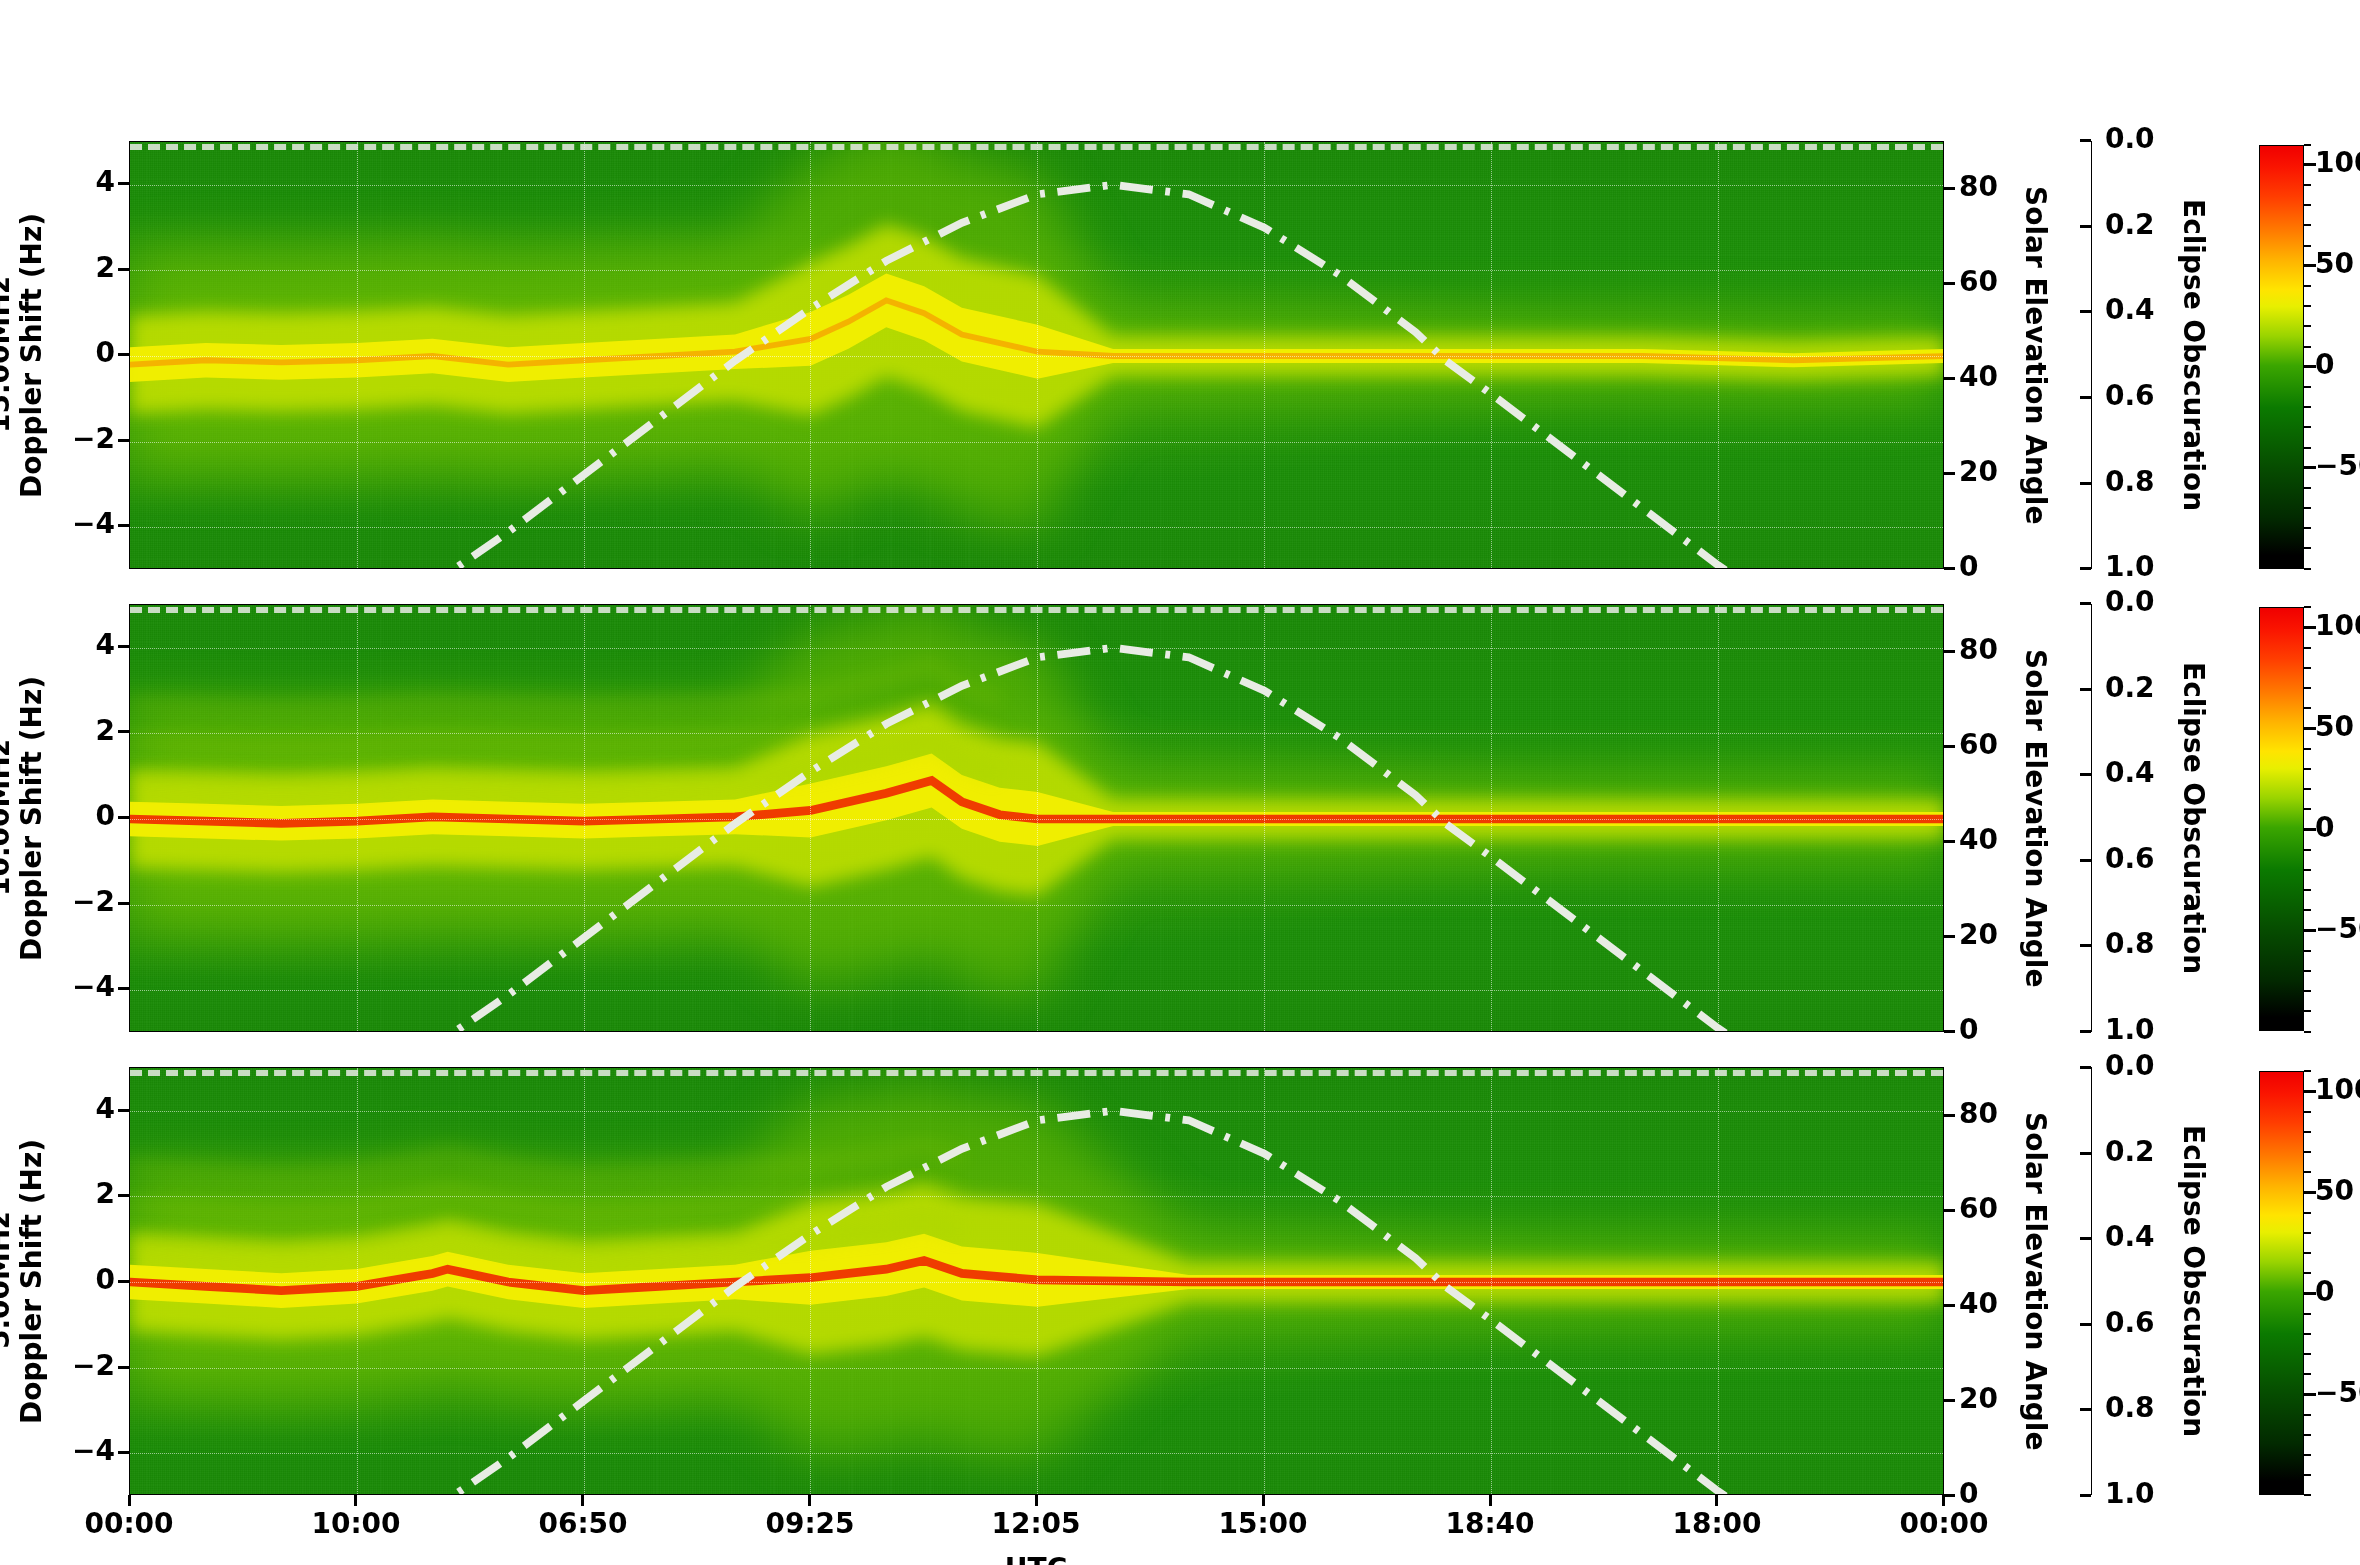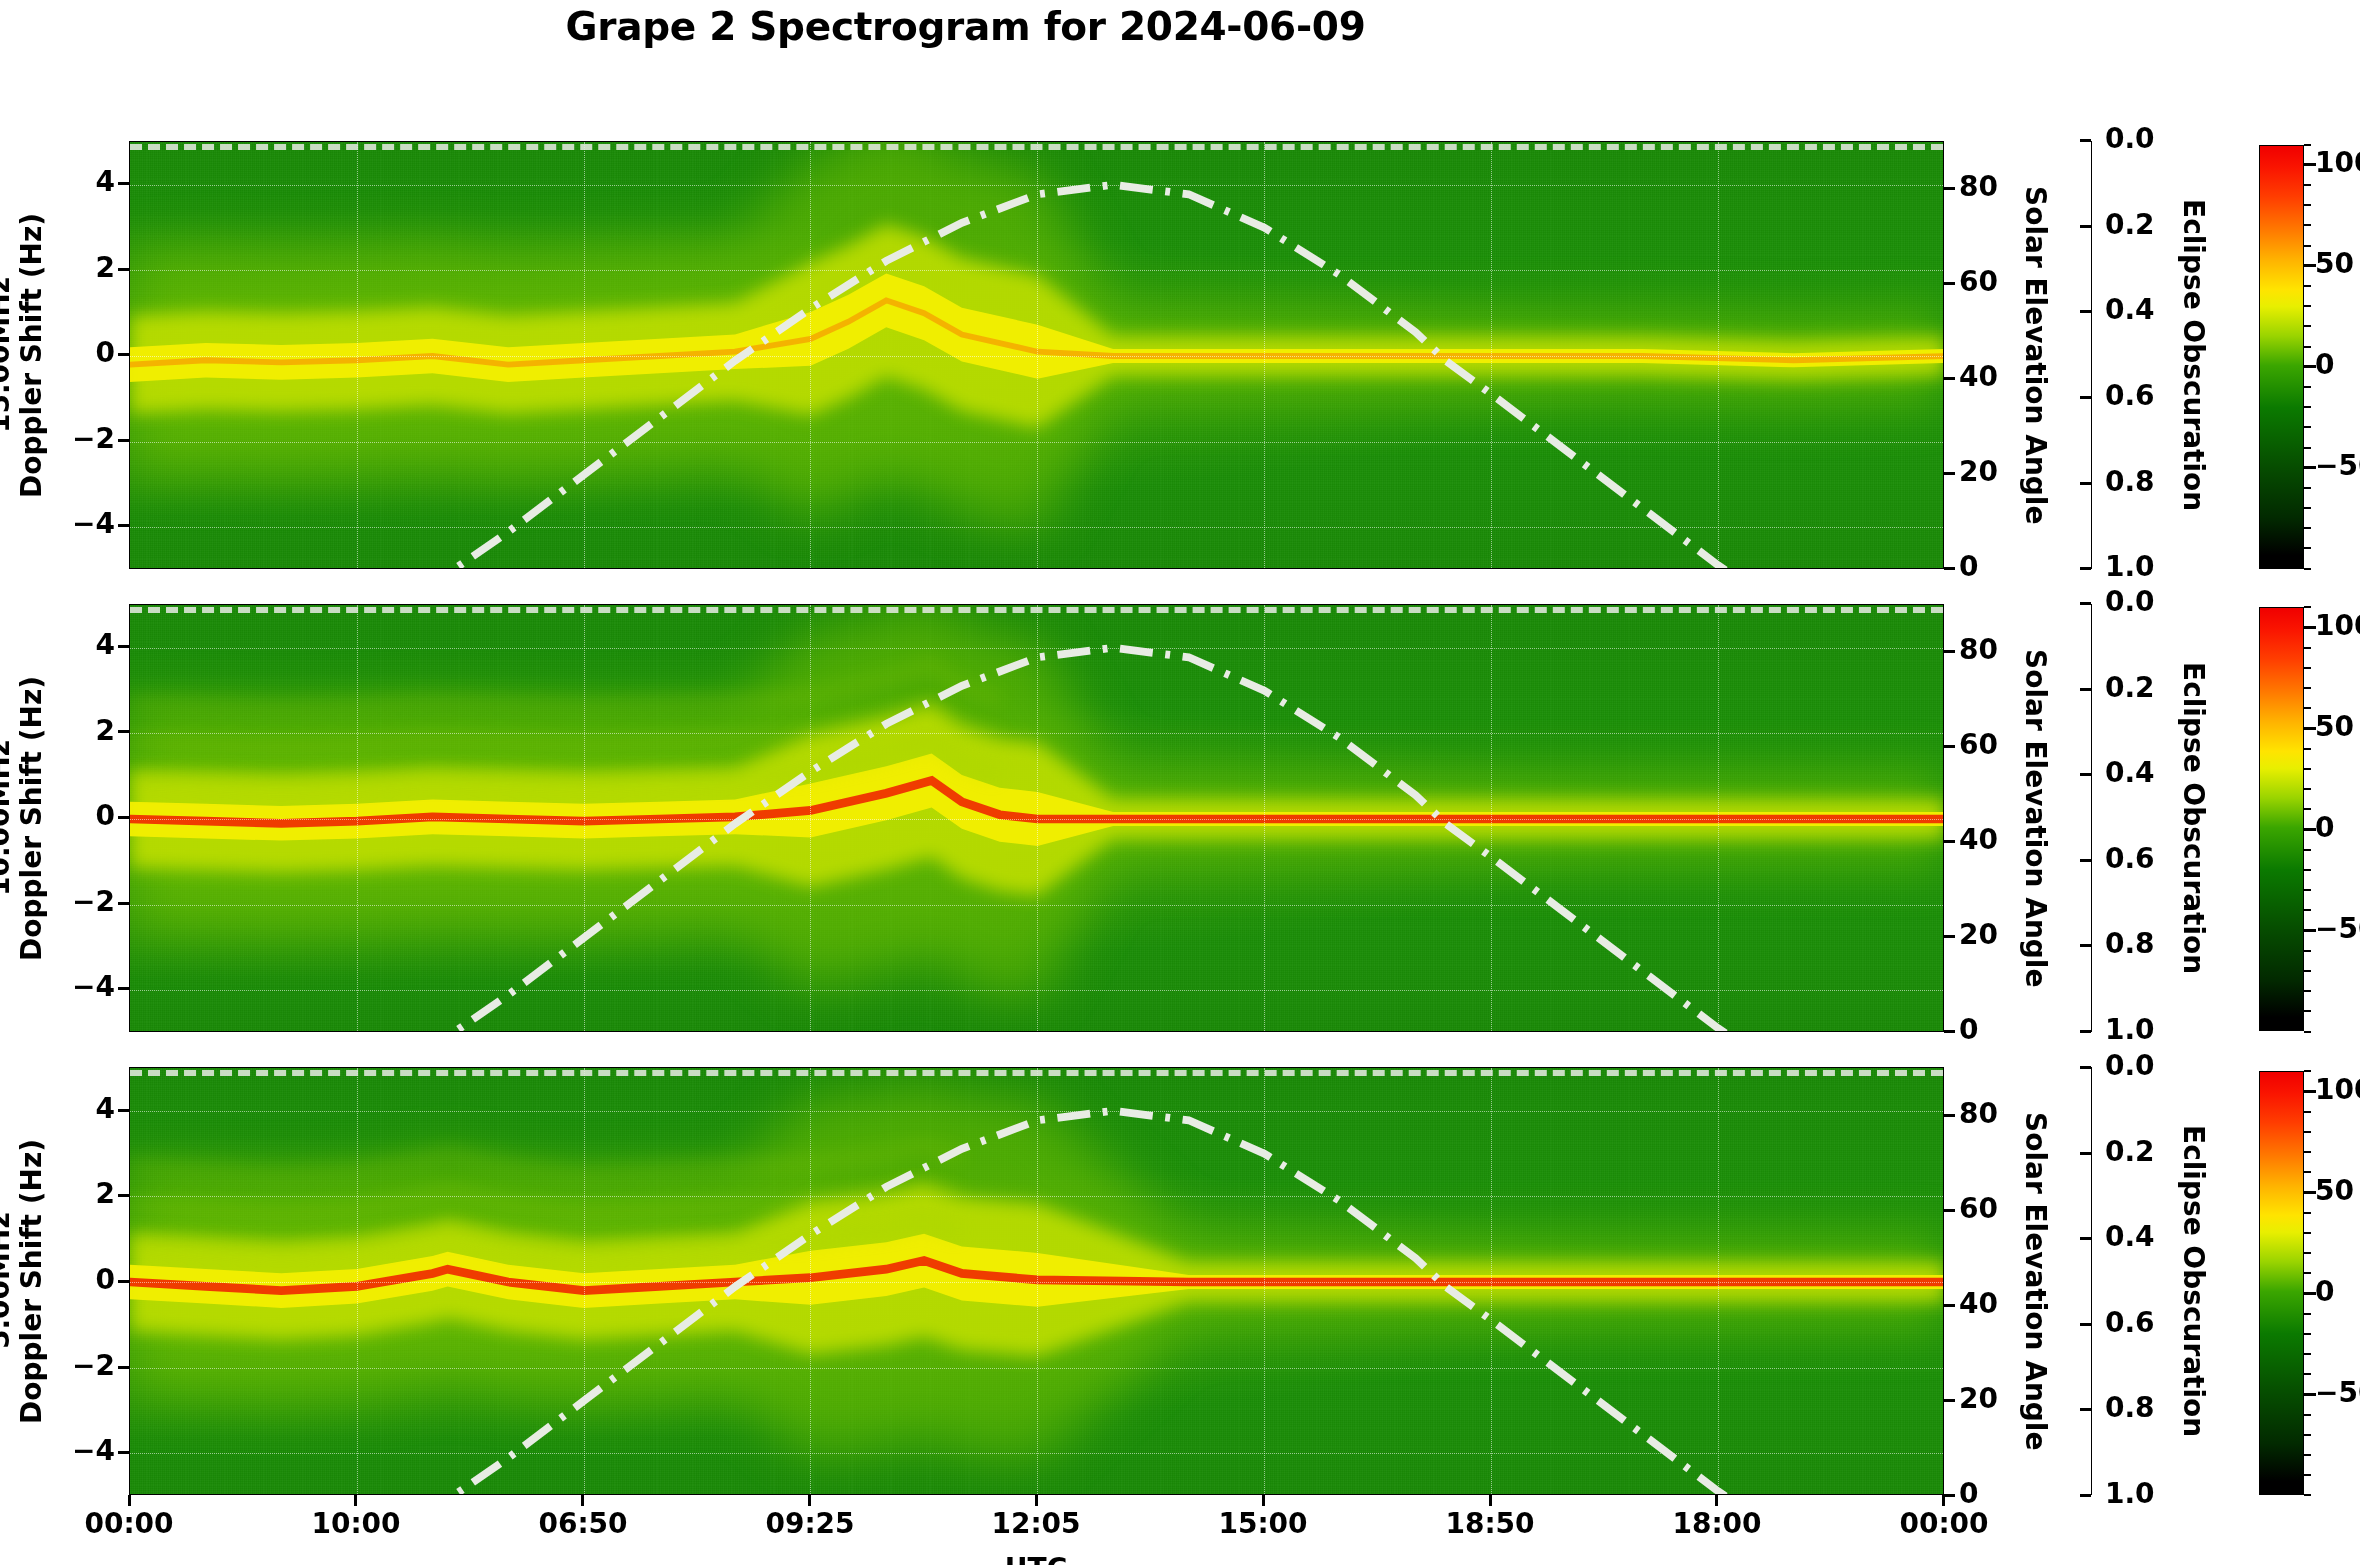--- a/index.html
+++ b/index.html
@@ -57,21 +57,20 @@
       #000000 0%, #000000 3%,
       #022a00 12%, #064d00 24%, #0b7a00 38%,
       #3ba600 48%, #9ad400 55%, #e8ef00 62%,
       #ffe400 66%, #ffb300 73%, #ff7a00 80%,
       #ff3d00 88%, #fa1400 95%, #f00000 100%);}
 </style>
 </head>
 <body>
 
 <div id="title">
-  <div>Grape 2 Spectrogram for 2024-06-09</div>
 </div>
 
 <div id="panels-root">
     <div class="panel" style="left: 0px; top: 0px; width: 2361px; height: 1565px;">
       <div class="plotbox" style="left: 129px; top: 141px; width: 1815px; height: 428px;">
         <div class="specbase"></div>
         <div class="noise"></div>
         <svg width="1815" height="428" viewBox="0 0 1870 441" preserveAspectRatio="none" style="position: absolute; left: 0px; top: 0px;">
           <defs>
             <linearGradient id="glow0" x1="0" y1="0" x2="0" y2="1">
@@ -427,21 +426,21 @@
     <div class="xtick" style="left: 356px; top: 1507px; transform: translateX(-50%);">10:00</div>
     <div class="tickmark" style="left: 354px; top: 1495px; width: 2.9px; height: 10.7px;"></div>
     <div class="xtick" style="left: 583px; top: 1507px; transform: translateX(-50%);">06:50</div>
     <div class="tickmark" style="left: 581px; top: 1495px; width: 2.9px; height: 10.7px;"></div>
     <div class="xtick" style="left: 810px; top: 1507px; transform: translateX(-50%);">09:25</div>
     <div class="tickmark" style="left: 808px; top: 1495px; width: 2.9px; height: 10.7px;"></div>
     <div class="xtick" style="left: 1036px; top: 1507px; transform: translateX(-50%);">12:05</div>
     <div class="tickmark" style="left: 1035px; top: 1495px; width: 2.9px; height: 10.7px;"></div>
     <div class="xtick" style="left: 1263px; top: 1507px; transform: translateX(-50%);">15:00</div>
     <div class="tickmark" style="left: 1262px; top: 1495px; width: 2.9px; height: 10.7px;"></div>
-    <div class="xtick" style="left: 1490px; top: 1507px; transform: translateX(-50%);">18:50</div>
+    <div class="xtick" style="left: 1490px; top: 1507px; transform: translateX(-50%);">18:40</div>
     <div class="tickmark" style="left: 1489px; top: 1495px; width: 2.9px; height: 10.7px;"></div>
     <div class="xtick" style="left: 1717px; top: 1507px; transform: translateX(-50%);">18:00</div>
     <div class="tickmark" style="left: 1715px; top: 1495px; width: 2.9px; height: 10.7px;"></div>
     <div class="xtick" style="left: 1944px; top: 1507px; transform: translateX(-50%);">00:00</div>
     <div class="tickmark" style="left: 1942px; top: 1495px; width: 2.9px; height: 10.7px;"></div>
   </div>
 <div class="xlabel" id="xlabel" style="left: 1036px; top: 1552px; transform: translateX(-50%);">UTC</div>
 
 
 </body></html>

